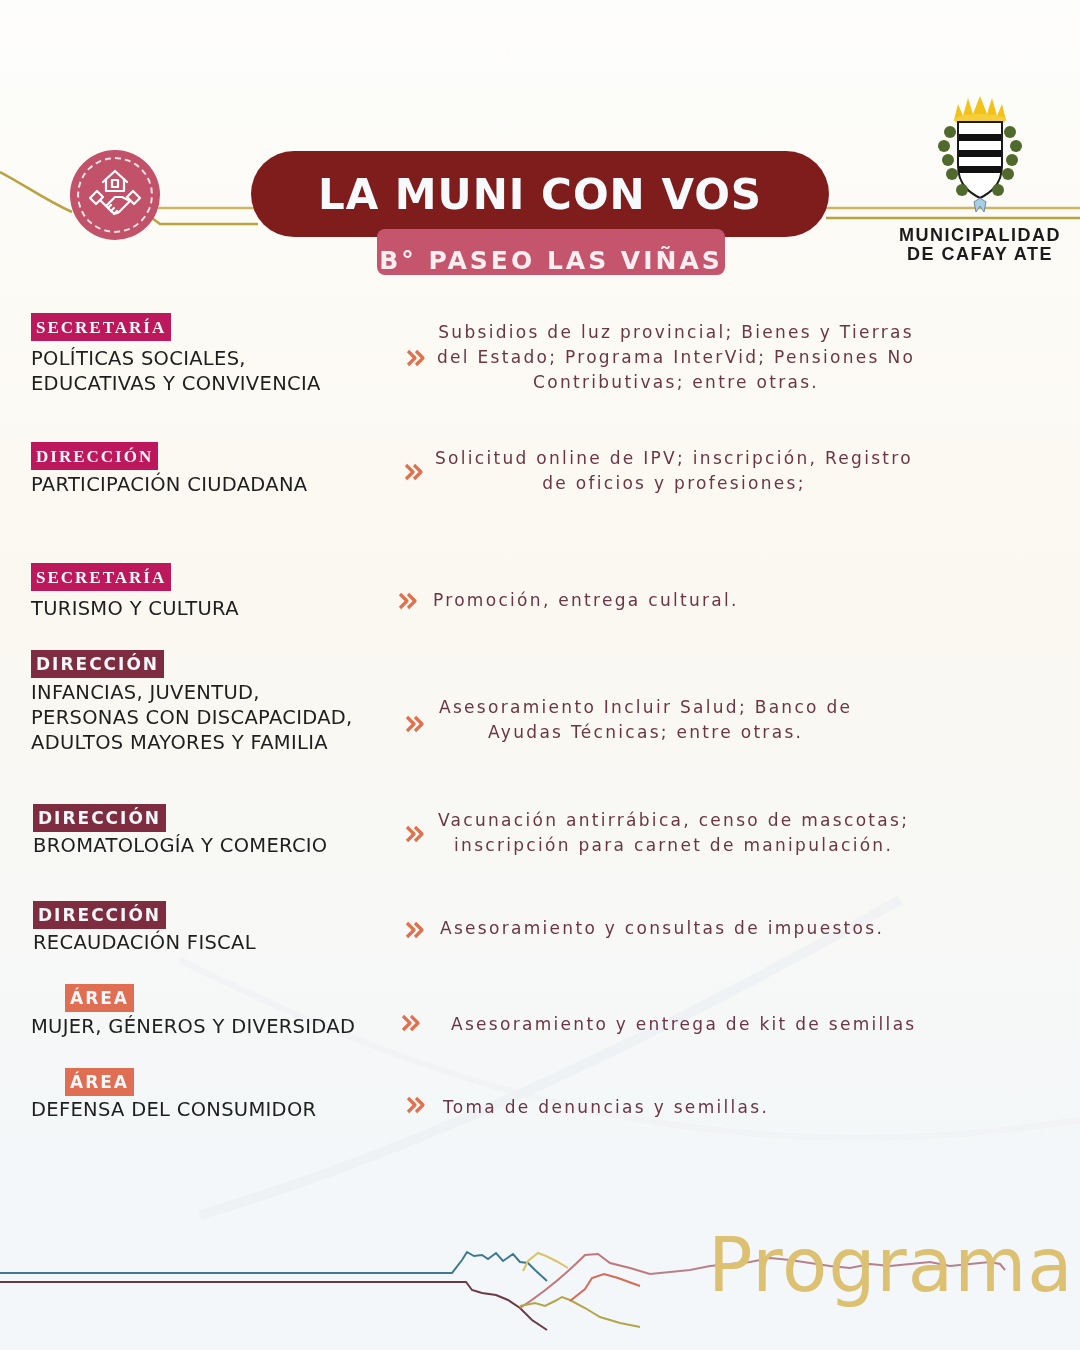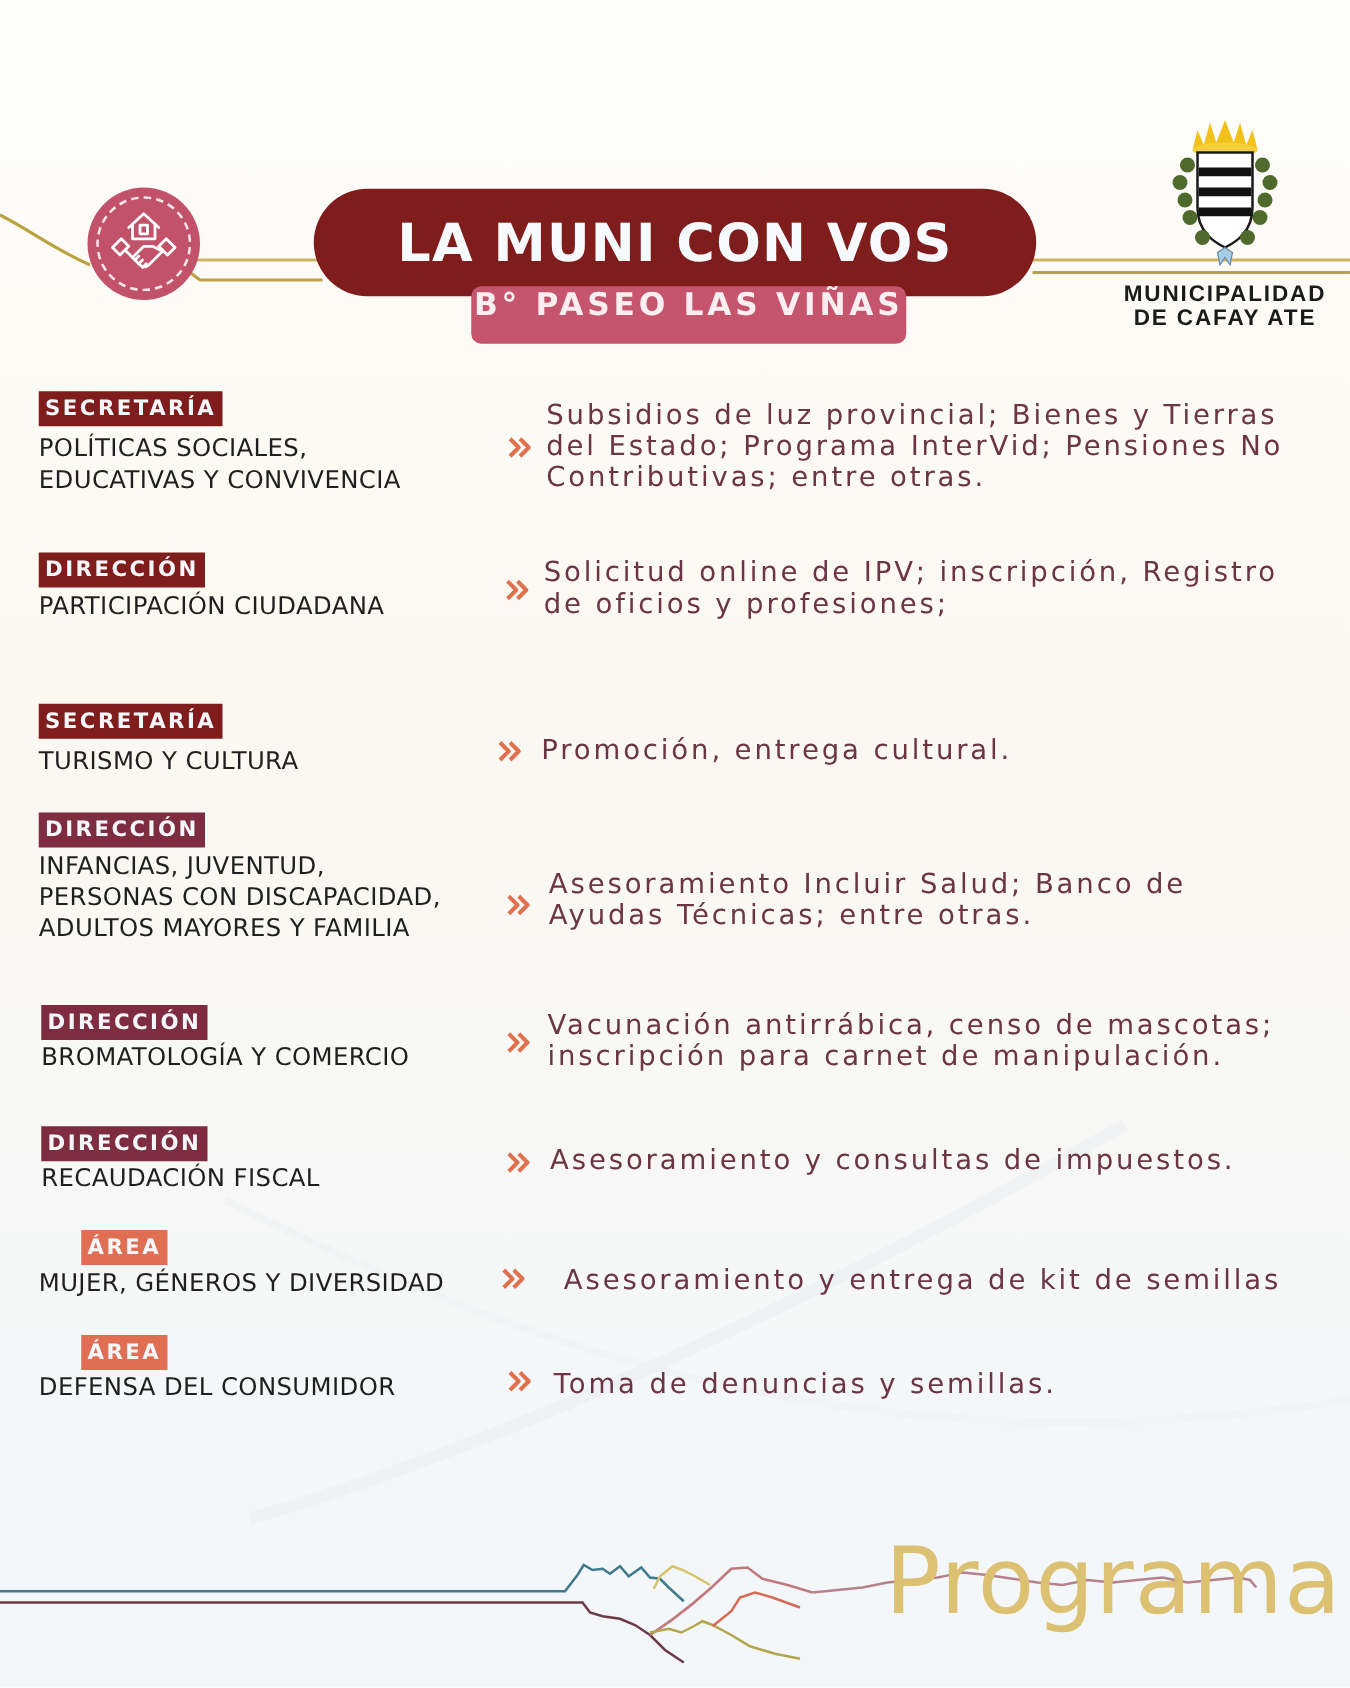--- a/index.html
+++ b/index.html
@@ -26,53 +26,53 @@
     background:#7f1d1d; border-radius:43px;
     display:flex; align-items:center; justify-content:center;
   }
   .title-text {
     color:#f7fafc; font-family:"DejaVu Sans", sans-serif; font-weight:bold;
     font-size:42px; letter-spacing:1px;
   }
   .subtitle-pill {
     position:absolute; left:377px; top:229px; width:348px; height:46px;
     background:#c4556c; border-radius:8px;
-    display:flex; align-items:flex-start; justify-content:center;
+    display:flex; align-items:flex-end; justify-content:center;
   }
   .subtitle-text {
     color:#fbeef1; font-family:"DejaVu Sans", sans-serif; font-weight:bold;
     font-size:25px; letter-spacing:3px;
   }
 
   .crest { position:absolute; left:930px; top:94px; width:100px; height:122px; }
   .crest-caption {
     position:absolute; left:895px; top:226px; width:170px; text-align:center;
     font-family:"Liberation Sans", sans-serif; font-weight:bold; font-size:18px;
     line-height:19px; letter-spacing:1.5px; color:#1b1b1b;
   }
 
   
   .row { position:absolute; left:0; width:1080px; }
   .badge {
     position:absolute; display:inline-block; color:#f4f7fa;
     font-family:"DejaVu Sans", sans-serif; font-weight:bold; font-size:17px;
     letter-spacing:2px; padding:3px 5px 2px 5px; line-height:23px;
   }
-  .badge.blue { background:#7f1d1d; }
+  .badge.blue { background:#be185d;font-family:Liberation Serif, serif; }
   .badge.wine { background:#7e2d40; }
   .badge.orange { background:#e06e52;margin-left:32px; }
   .dept {
     position:absolute; left:31px; color:#1f1f1f;
     font-family:"DejaVu Sans", sans-serif; font-size:19.5px; line-height:25px;
     letter-spacing:0.3px; white-space:pre-line;
   }
   .chev { position:absolute; width:22px; height:22px; }
   .svc {
     position:absolute; color:#6c3545; font-family:"DejaVu Sans", sans-serif;
-    font-size:22px; line-height:25px; letter-spacing:2.3px; white-space:pre-line;
+    font-size:17px; line-height:25px; letter-spacing:2.3px; white-space:pre-line;text-align:center;
   }
 
   .footer-svg { position:absolute; left:0; top:1200px; width:1080px; height:150px; }
   .brand {
     position:absolute; left:708px; top:1225px; color:#dcc173;
     font-family:"DejaVu Sans", sans-serif; font-size:74px; letter-spacing:1px;
     line-height:80px;
   }
 </style>
 </head>

